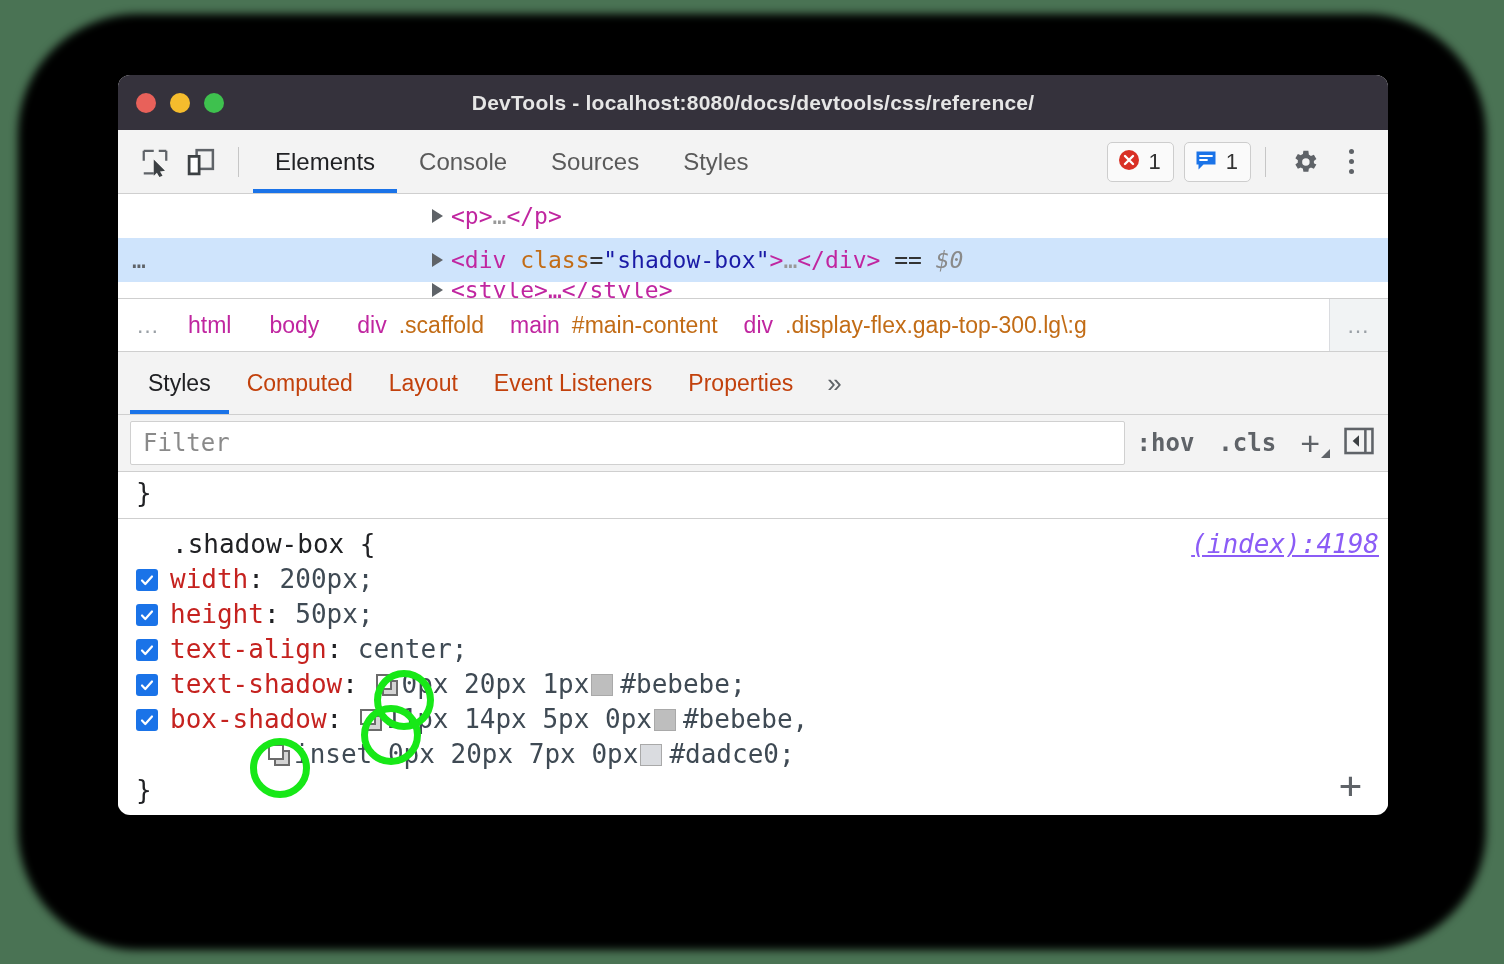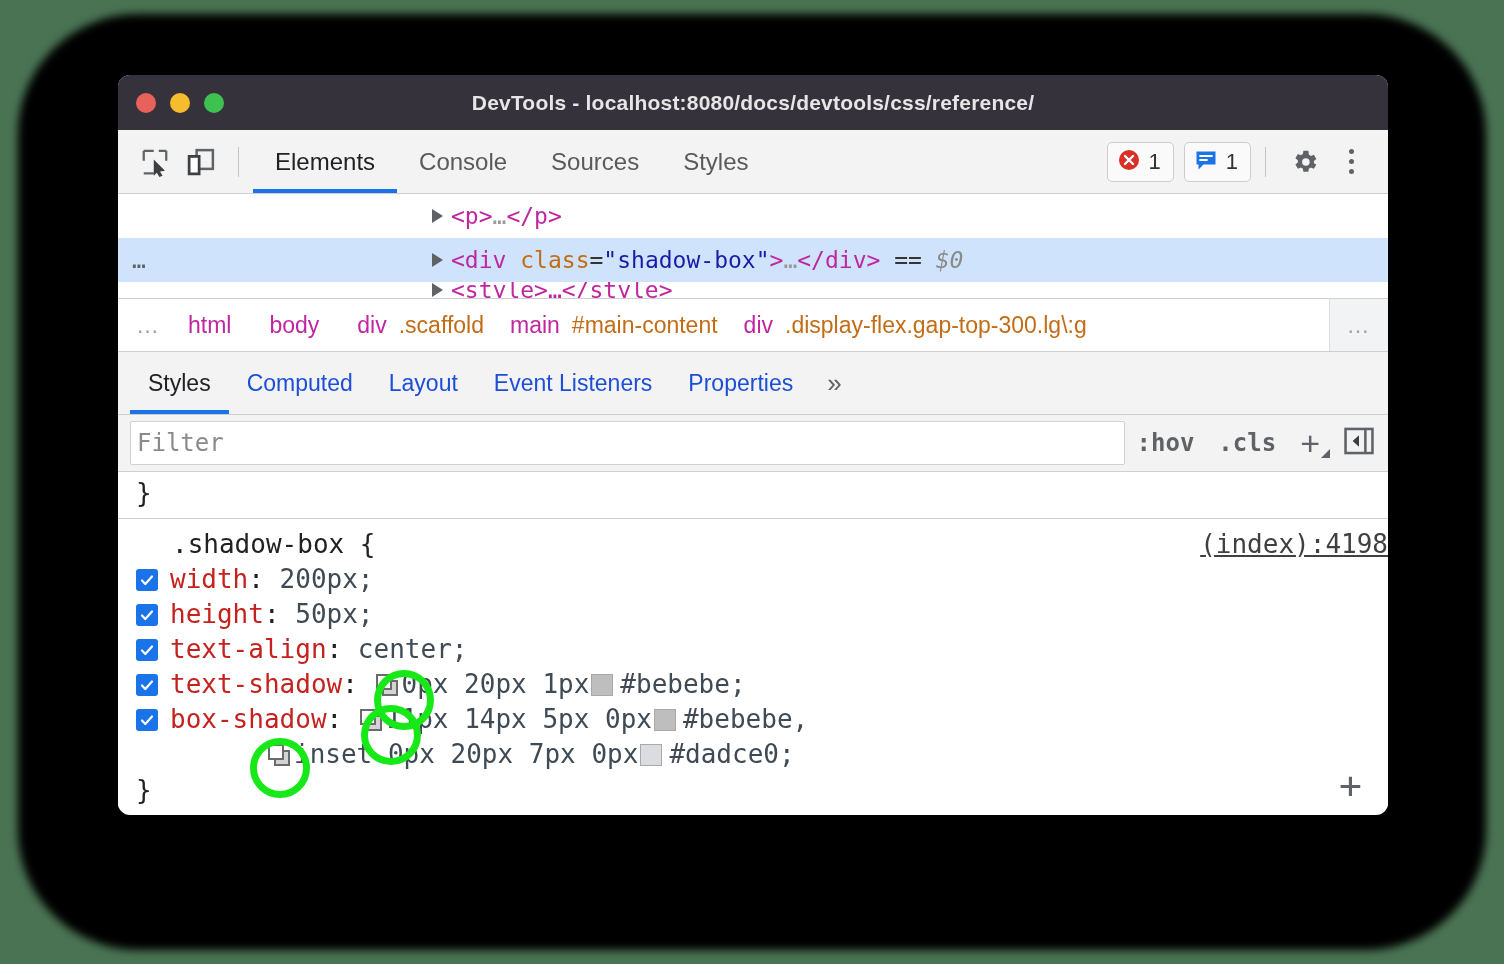--- a/index.html
+++ b/index.html
@@ -133,38 +133,38 @@
 
   
   #pane-tabs {
     height: 62px; background: #f3f3f3;
     display: flex; align-items: center; padding-left: 12px;
     border-bottom: 1px solid #cfcfcf;
   }
   .ptab {
     position: relative; height: 100%;
     display:flex; align-items:center; padding: 0 18px;
-    font-size: 23px; color:#1d4ed8; cursor: pointer; white-space: nowrap;
+    font-size: 23px; color:#c2410c; cursor: pointer; white-space: nowrap;
   }
   .ptab.active { color:#202124; }
   .ptab.active::after {
     content:""; position:absolute; left:0; right:0; bottom:0;
     height:4px; background:#1a73e8;
   }
   .ptab.chev { font-size: 26px; color:#5f6368; padding: 0 16px; }
 
   
   #filterbar {
     height: 56px; background:#f3f3f3; display:flex; align-items:center;
     padding: 0 12px; gap: 0; border-bottom: 1px solid #cfcfcf;
   }
   #filter-input {
     flex: 1; height: 42px;
     background: #fff; border: 1px solid #d0d0d0; border-radius: 2px;
-    display:flex; align-items:center; padding: 0 6px;
+    display:flex; align-items:center; padding: 0 12px;
     font-size: 24px; color:#8a8a8a;
     font-family:"DejaVu Sans Mono", monospace;
   }
   .fbtn {
     font-family:"DejaVu Sans Mono", monospace;
     font-size: 24px; font-weight: bold; color:#5f6368;
     padding: 0 12px; cursor:pointer; white-space:nowrap;
   }
   .plus-btn { position: relative; padding: 0 16px 0 12px; cursor:pointer; }
   .plus-btn .p { font-size: 34px; color:#5f6368; line-height: 1; }
@@ -186,23 +186,24 @@
   #rule {
     position: relative;
     font-family:"DejaVu Sans Mono", monospace;
     font-size: 26px; color: #202124;
     background:#fff; padding: 8px 0 0 0;
     line-height: 35px;
   }
   .rline { display:flex; align-items:center; padding-left: 18px; height: 35px; white-space: nowrap; }
   .selector { color:#202124;margin-left:36px; }
   .srclink {
-    position:absolute; right: 0; top: 8px;
-    font-size: 26px; color:#404040; text-decoration: underline;
+    position:absolute; right: 9px; top: 8px;
+    font-size: 26px; color:#8b5cf6; text-decoration: underline;
     cursor: pointer;
+    font-style: italic;
   }
   .cbox {
     width: 22px; height: 22px; border-radius: 3px;
     background: #1a73e8; margin-right: 12px;
     display:flex; align-items:center; justify-content:center; flex: none;
     cursor: pointer;
   }
   .cbox svg { display:block; }
   .prop { color: #c5221f; }
   .colon { color:#202124; }

